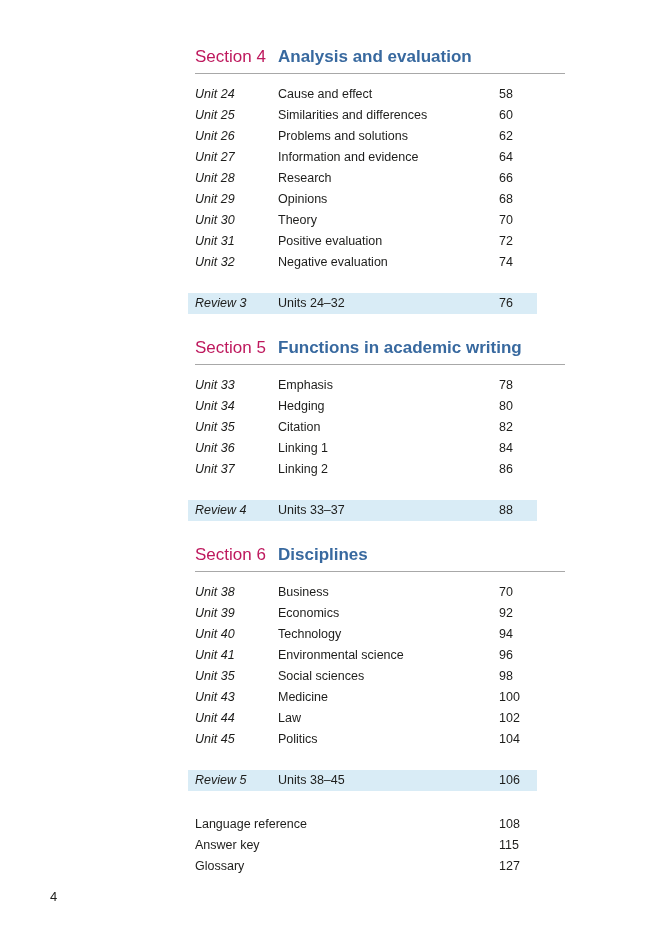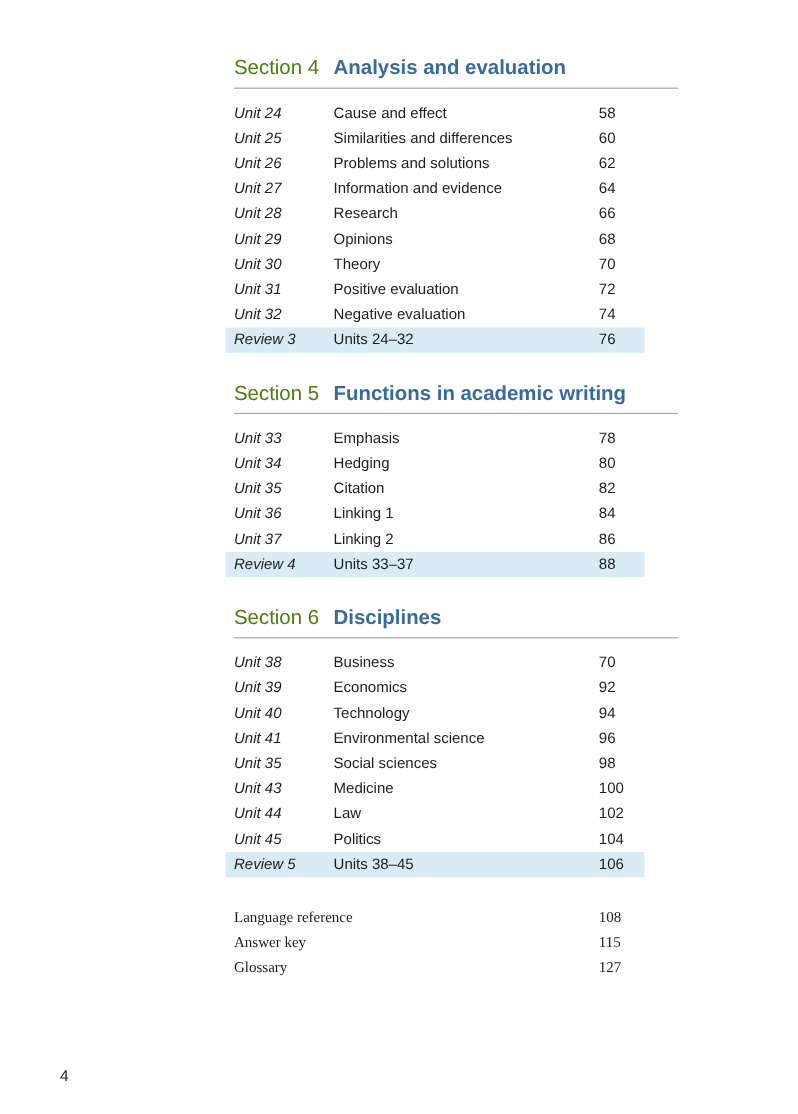--- a/index.html
+++ b/index.html
@@ -16,42 +16,42 @@
     top: 46px;
     width: 370px;
   }
   .sec { margin-bottom: 23px; }
   .sec-head {
     display: flex;
     align-items: baseline;
     font-size: 17px;
     line-height: 21px;
   }
-  .sec-label { width: 83px; color: #4d7c0f; flex: none; }
+  .sec-label { width: 83px; color: #be185d; flex: none; }
   .sec-title { font-weight: bold; color: var(--blue, #38699f); }
   .sec-rule {
     border: 0;
     border-top: 1px solid #a8a8a8;
     margin-top: 6px;
     width: 370px;
   }
   .rows { margin-top: 10px; }
   .row {
     display: flex;
     width: 349px;
     margin-left: -7px;
     padding: 0 10px 0 7px;
     line-height: 21px;
     font-size: 12.5px;
   }
-  .row.hl { background: var(--highlight, #d9ecf6); }
+  .row.hl { background: var(--highlight, #d9ecf6); margin-top: 20px; }
   .row .id { width: 83px; flex: none; font-style: italic; }
   .row .title { flex: 1; }
   .row .page { min-width: 28px; flex: none; }
-  .extras { margin-top: 17px; font-family: Liberation Serif, serif; }
+  .extras { margin-top: 17px; }
   .footer-num {
     position: absolute;
     left: 50px;
     top: 889px;
     font-size: 13px;
     color: #1d1d1b;
   }
 </style>
 </head>
 <body>

